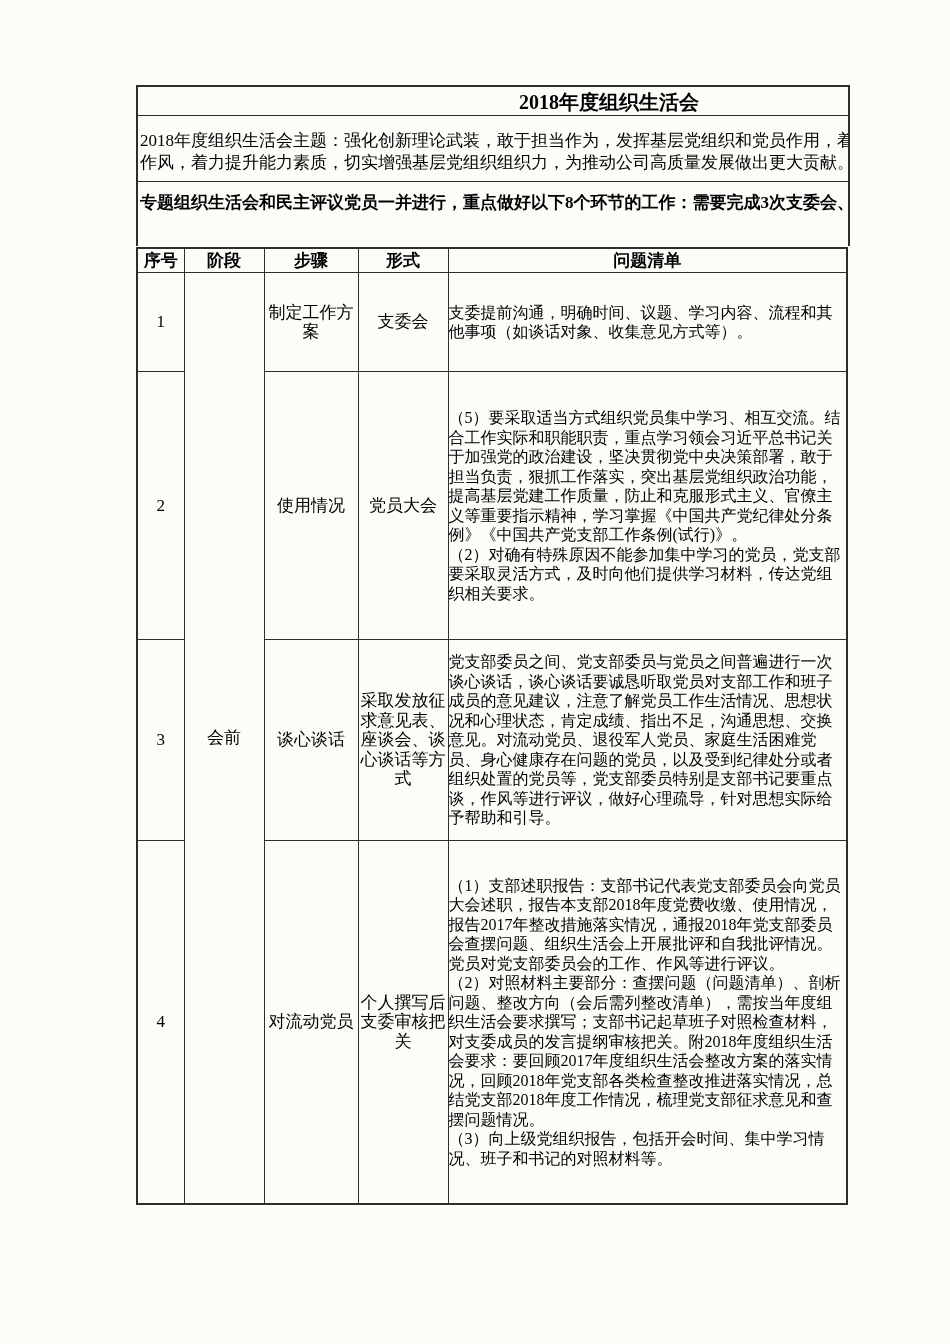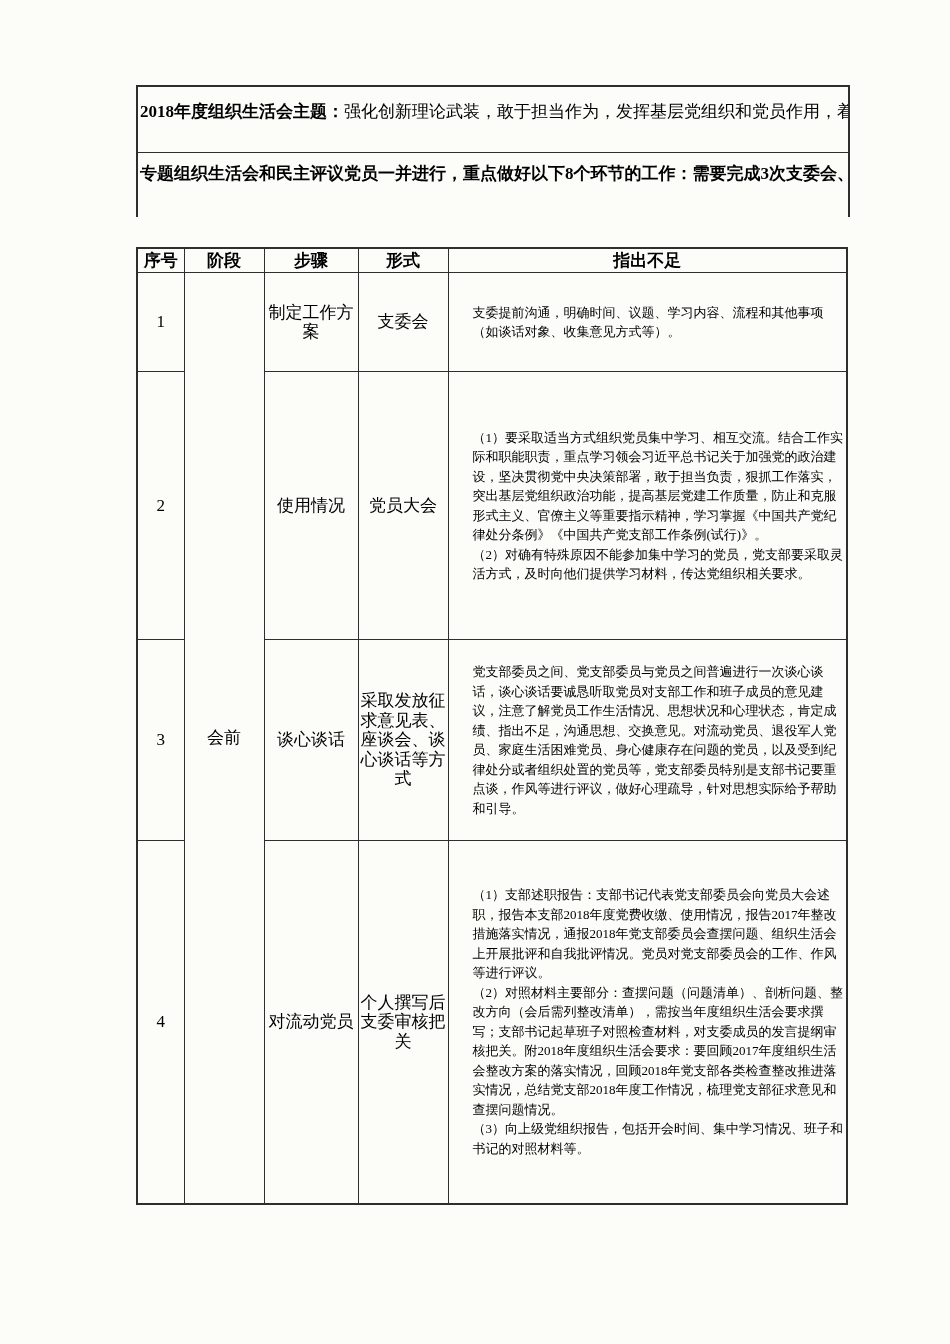--- a/index.html
+++ b/index.html
@@ -20,70 +20,74 @@
   .title-text{
     position:absolute;left:0;top:3px;width:942px;
     text-align:center;font-weight:bold;font-size:20px;line-height:24px;
   }
   .row-theme{height:66px;border-bottom:1px solid #2e2e2e;padding-top:14px;box-sizing:border-box;overflow:hidden;}
   .row-topic{height:64px;padding-top:10px;box-sizing:border-box;overflow:hidden;font-weight:bold;}
   .clipline{
     white-space:nowrap;overflow:hidden;width:760px;
     font-size:17px;line-height:22px;padding-left:2px;
   }
-  .lead-bold{font-weight:bold;margin-top:16px;}
+  .lead-bold{font-weight:normal;margin-top:16px;}
   table.main{
     position:absolute;left:136px;top:247px;width:710px;
     border-collapse:collapse;table-layout:fixed;
     border:2px solid #2e2e2e;
   }
   table.main th,table.main td{
     border:1px solid #2e2e2e;
     padding:0;vertical-align:middle;
     font-size:17px;
   }
   table.main th{font-weight:bold;text-align:center;margin-top:36px;}
   .center{text-align:center;}
   .wrapcell{
     word-break:break-all;line-height:19.5px;
     padding:0 2px;text-align:center;
   }
   td.detail{padding:0 5px 0 6px;}
   .detail-text{
     word-break:break-all;white-space:pre-wrap;
-    line-height:19.5px;text-align:left;font-size:13px;padding-left:24px;
+    line-height:19.5px;text-align:left;font-size:16px;
   }
 </style>
 </head>
 <body>
 
 <div class="top-block">
+  <div class="row-title">
+    <div class="title-text">2018年度组织生活会</div>
+  </div>
   <div class="row-theme">
     <div class="clipline"><span class="lead-bold">2018年度组织生活会主题：</span><span>强化创新理论武装，敢于担当作为，发挥基层党组织和党员作用，着力提升</span></div>
+    <div class="clipline">作风，着力提升能力素质，切实增强基层党组织组织力，为推动公司高质量发展做出更大贡献。</div>
   </div>
   <div class="row-topic">
     <div class="clipline">专题组织生活会和民主评议党员一并进行，重点做好以下8个环节的工作：需要完成3次支委会、3次党</div>
   </div>
 </div>
 
 <table class="main">
   <colgroup>
     <col style="width:47px">
     <col style="width:80px">
     <col style="width:94px">
     <col style="width:90px">
     <col style="width:399px">
   </colgroup>
   <tbody>
       <tr style="height:24px">
     <th>序号</th>
     <th>阶段</th>
     <th>步骤</th>
     <th>形式</th>
-    <th>指出不足</th>
+    <th>问题清单</th>
   </tr>
   <tr style="height:99px">
     <td class="center">1</td>
     <td class="center" rowspan="4">会前</td>
     <td>
           <div class="wrapcell">制定工作方案</div>
         </td>
     <td>
           <div class="wrapcell">支委会</div>
         </td>
@@ -93,21 +97,21 @@
   </tr>
   <tr style="height:268px">
     <td class="center">2</td>
     <td>
           <div class="wrapcell">使用情况</div>
         </td>
     <td>
           <div class="wrapcell">党员大会</div>
         </td>
     <td class="detail">
-          <div class="detail-text">（1）要采取适当方式组织党员集中学习、相互交流。结合工作实际和职能职责，重点学习领会习近平总书记关于加强党的政治建设，坚决贯彻党中央决策部署，敢于担当负责，狠抓工作落实，突出基层党组织政治功能，提高基层党建工作质量，防止和克服形式主义、官僚主义等重要指示精神，学习掌握《中国共产党纪律处分条例》《中国共产党支部工作条例(试行)》。
+          <div class="detail-text">（5）要采取适当方式组织党员集中学习、相互交流。结合工作实际和职能职责，重点学习领会习近平总书记关于加强党的政治建设，坚决贯彻党中央决策部署，敢于担当负责，狠抓工作落实，突出基层党组织政治功能，提高基层党建工作质量，防止和克服形式主义、官僚主义等重要指示精神，学习掌握《中国共产党纪律处分条例》《中国共产党支部工作条例(试行)》。
 （2）对确有特殊原因不能参加集中学习的党员，党支部要采取灵活方式，及时向他们提供学习材料，传达党组织相关要求。</div>
         </td>
   </tr>
   <tr style="height:201px">
     <td class="center">3</td>
     <td>
           <div class="wrapcell">谈心谈话</div>
         </td>
     <td>
           <div class="wrapcell">采取发放征求意见表、座谈会、谈心谈话等方式</div>

